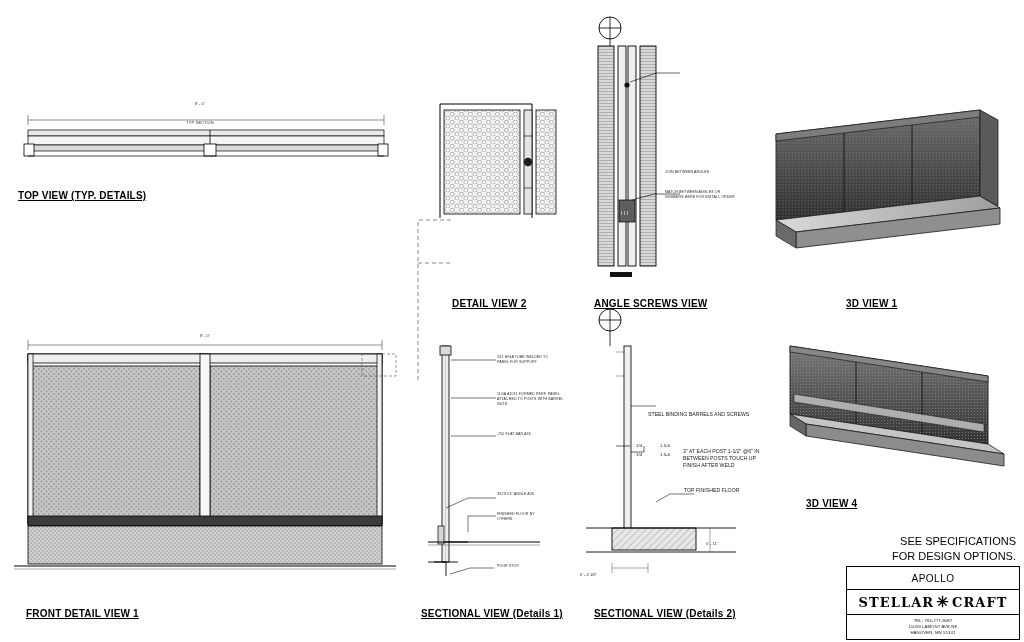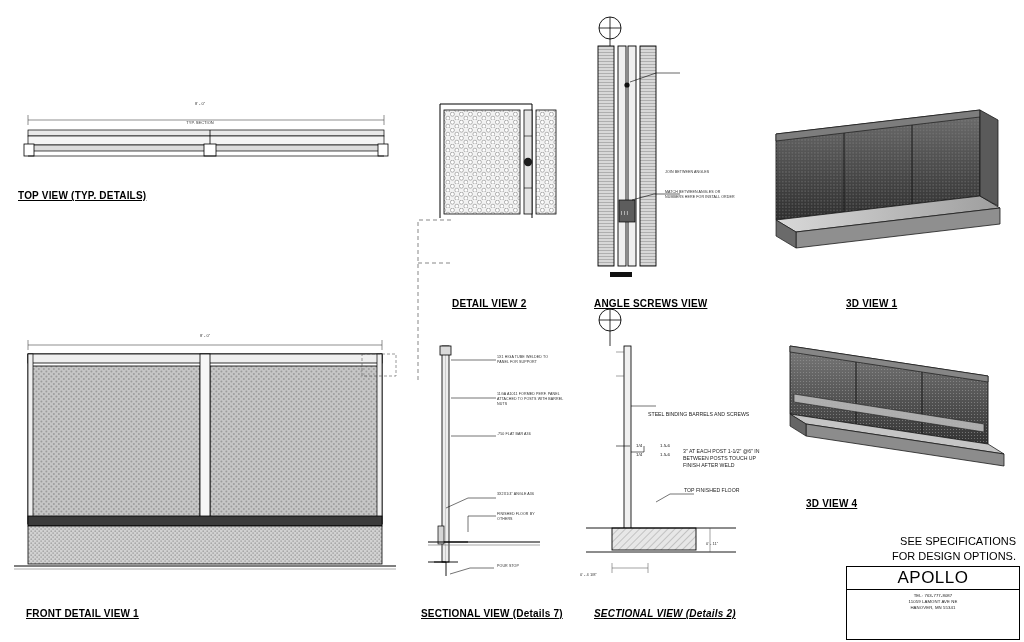--- a/index.html
+++ b/index.html
@@ -19,21 +19,21 @@
   #top-view{left:14px;top:108px;width:380px;height:56px;}
 
   
   #front-view{left:10px;top:330px;width:390px;height:258px;}
 
   
   #title-block{left:846px;top:566px;width:172px;height:72px;
                border:1.4px solid #000;background:#fff;}
   .tb-row{border-bottom:1.1px solid #000;display:flex;align-items:center;
           justify-content:center;}
-  .tb-name{height:22px;font-size:17px;letter-spacing:.5px;color:#000;}
+  .tb-name{height:22px;font-size:10px;letter-spacing:.5px;color:#000;}
   .tb-logo{height:24px;display:flex;align-items:center;justify-content:center;
            gap:2px;font-size:13px;font-weight:bold;letter-spacing:1.1px;
            font-family:"DejaVu Serif",serif;color:#000;}
   .tb-addr{font-size:4.3px;line-height:1.45;text-align:center;color:#1a1a1a;
            padding-top:3px;white-space:pre-line;letter-spacing:.1px;}
   #spec-note{left:866px;top:534px;width:150px;text-align:right;
              font-size:11px;line-height:1.35;color:#000;white-space:pre-line;}
   .star{font-size:15px;line-height:1;}
 </style>
 </head>
@@ -202,21 +202,21 @@
   <div class="abs note" style="left:497px;top:355px;width:72px;">1X1 HIGA TUBE WELDED TO
 PANEL FOR SUPPORT</div>
   <div class="abs note" style="left:497px;top:392px;width:75px;">11GA A1011 FORMED PERF. PANEL
 ATTACHED TO POSTS WITH BARREL
 NUTS</div>
   <div class="abs note" style="left:497px;top:432px;width:70px;">.750 FLAT BAR A36</div>
   <div class="abs note" style="left:497px;top:492px;width:70px;">3X2X1/4" ANGLE A36</div>
   <div class="abs note" style="left:497px;top:512px;width:66px;">FINISHED FLOOR BY
 OTHERS</div>
   <div class="abs note" style="left:497px;top:564px;width:60px;">POUR STOP</div>
-  <div class="abs vlabel" style="left:421px;top:608px;">SECTIONAL VIEW  (Details 7)</div>
+  <div class="abs vlabel" style="left:421px;top:608px;">SECTIONAL VIEW  (Details 1)</div>
 
   <div class="abs" style="left:586px;top:306px;">
     <svg width="160" height="282" viewBox="0 0 160 282">
       <defs>
         <pattern id="hatch45" width="5" height="5" patternUnits="userSpaceOnUse" patternTransform="rotate(45)">
           <rect width="5" height="5" fill="#e7e7e7"></rect>
           <line x1="0" y1="0" x2="0" y2="5" stroke="#8a8a8a" stroke-width="0.8"></line>
         </pattern>
       </defs>
 
@@ -253,21 +253,21 @@
   <div class="abs note6" style="left:683px;top:448px;width:92px;">3" AT EACH POST 1-1/2" @6" IN
 BETWEEN POSTS TOUCH UP
 FINISH AFTER WELD</div>
   <div class="abs note6" style="left:684px;top:487px;width:90px;">TOP FINISHED FLOOR</div>
   <div class="abs" style="left:636px;top:443px;font-size:4.4px;color:#111;">1/4</div>
   <div class="abs" style="left:636px;top:452px;font-size:4.4px;color:#111;">1/4</div>
   <div class="abs" style="left:660px;top:443px;font-size:4.4px;color:#111;">1.5-6</div>
   <div class="abs" style="left:660px;top:452px;font-size:4.4px;color:#111;">1.5-6</div>
   <div class="abs dim" style="left:580px;top:572px;">0' - 4 1/8"</div>
   <div class="abs dim" style="left:706px;top:541px;">0' - 11"</div>
-  <div class="abs vlabel" style="left:594px;top:608px;font-style:italic;">SECTIONAL VIEW  (Details 2)</div>
+  <div class="abs vlabel" style="left:594px;top:608px;">SECTIONAL VIEW  (Details 2)</div>
 
   <div class="abs" style="left:762px;top:100px;">
     <svg width="250" height="170" viewBox="0 0 250 170">
       <defs>
         <linearGradient id="mesh1" x1="0" y1="0" x2="0" y2="1">
           <stop offset="0%" stop-color="#6e6e6e"></stop>
           <stop offset="55%" stop-color="#4a4a4a"></stop>
           <stop offset="100%" stop-color="#2e2e2e"></stop>
         </linearGradient>
         <linearGradient id="slab1" x1="0" y1="0" x2="1" y2="0">
@@ -326,18 +326,23 @@
       <polygon points="12,82 28,92 28,104 12,94" fill="#666" stroke="#1a1a1a" stroke-width="0.7"></polygon>
     </svg>
   </div>
   <div class="abs vlabel" style="left:806px;top:498px;">3D VIEW 4</div>
 
   <div class="abs" id="spec-note">SEE SPECIFICATIONS
 FOR DESIGN OPTIONS.</div>
 
   <div class="abs" id="title-block">
     <div class="tb-row tb-name">APOLLO</div>
+    <div class="tb-row tb-logo">
+      <span>STELLAR</span>
+      <span class="star">✳</span>
+      <span>CRAFT</span>
+    </div>
     <div class="tb-addr">TEL: 763-777-8087
 11059 LAMONT AVE NE
 HANOVER, MN 55341</div>
   </div>
 
 </div>
 
 </body></html>

